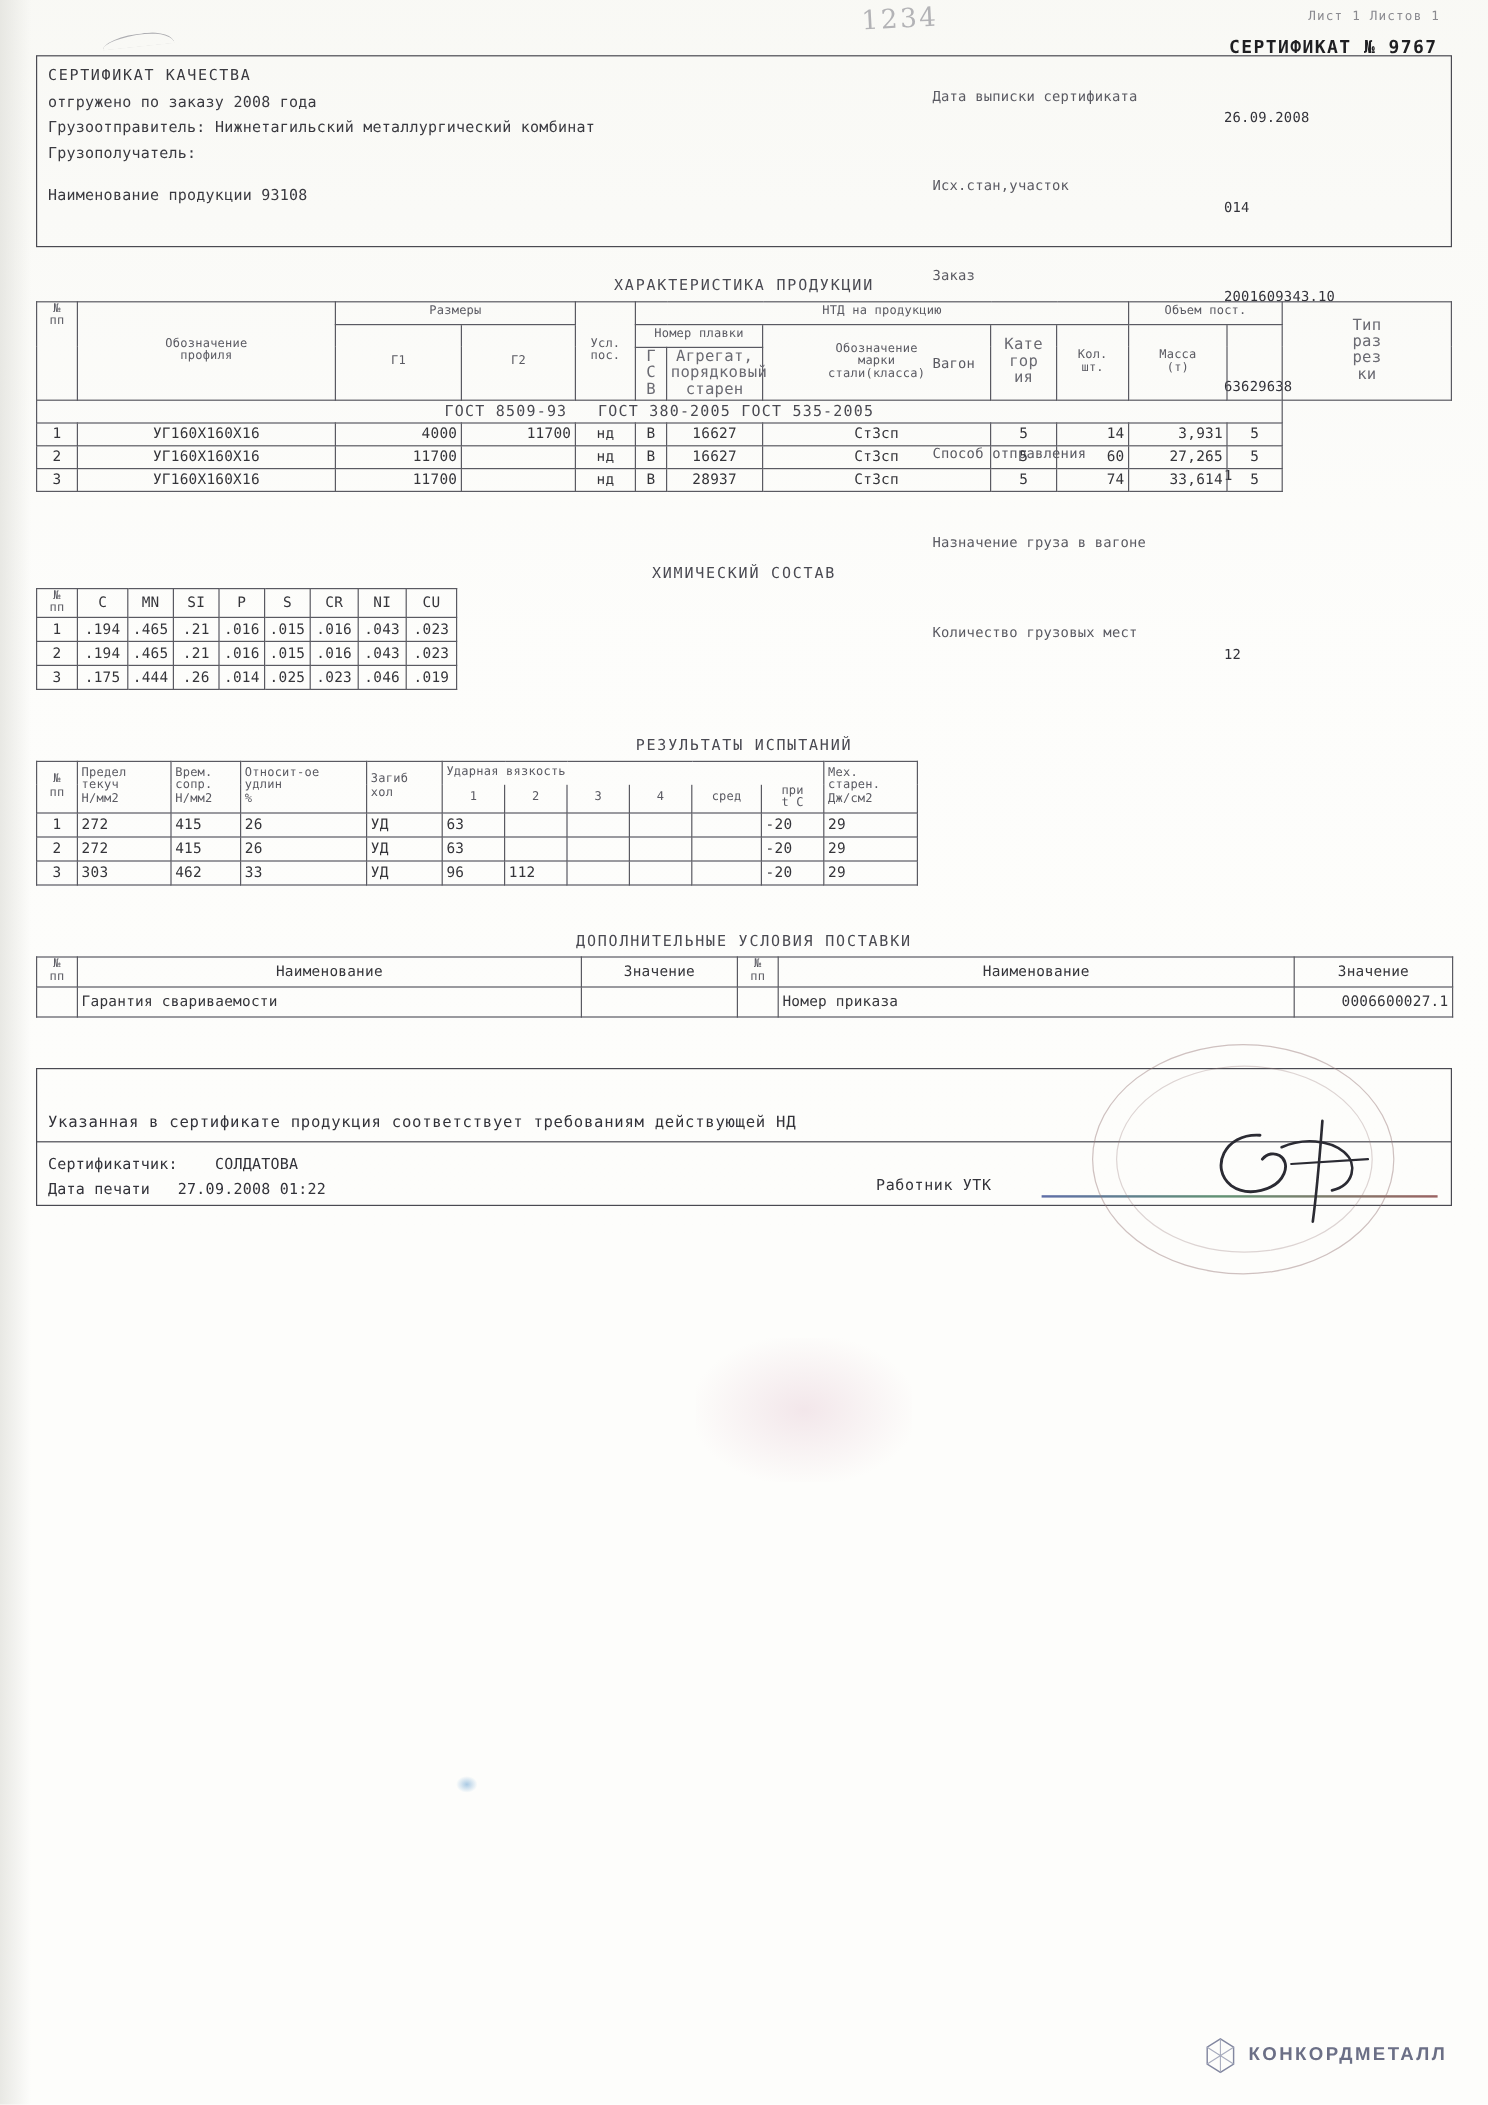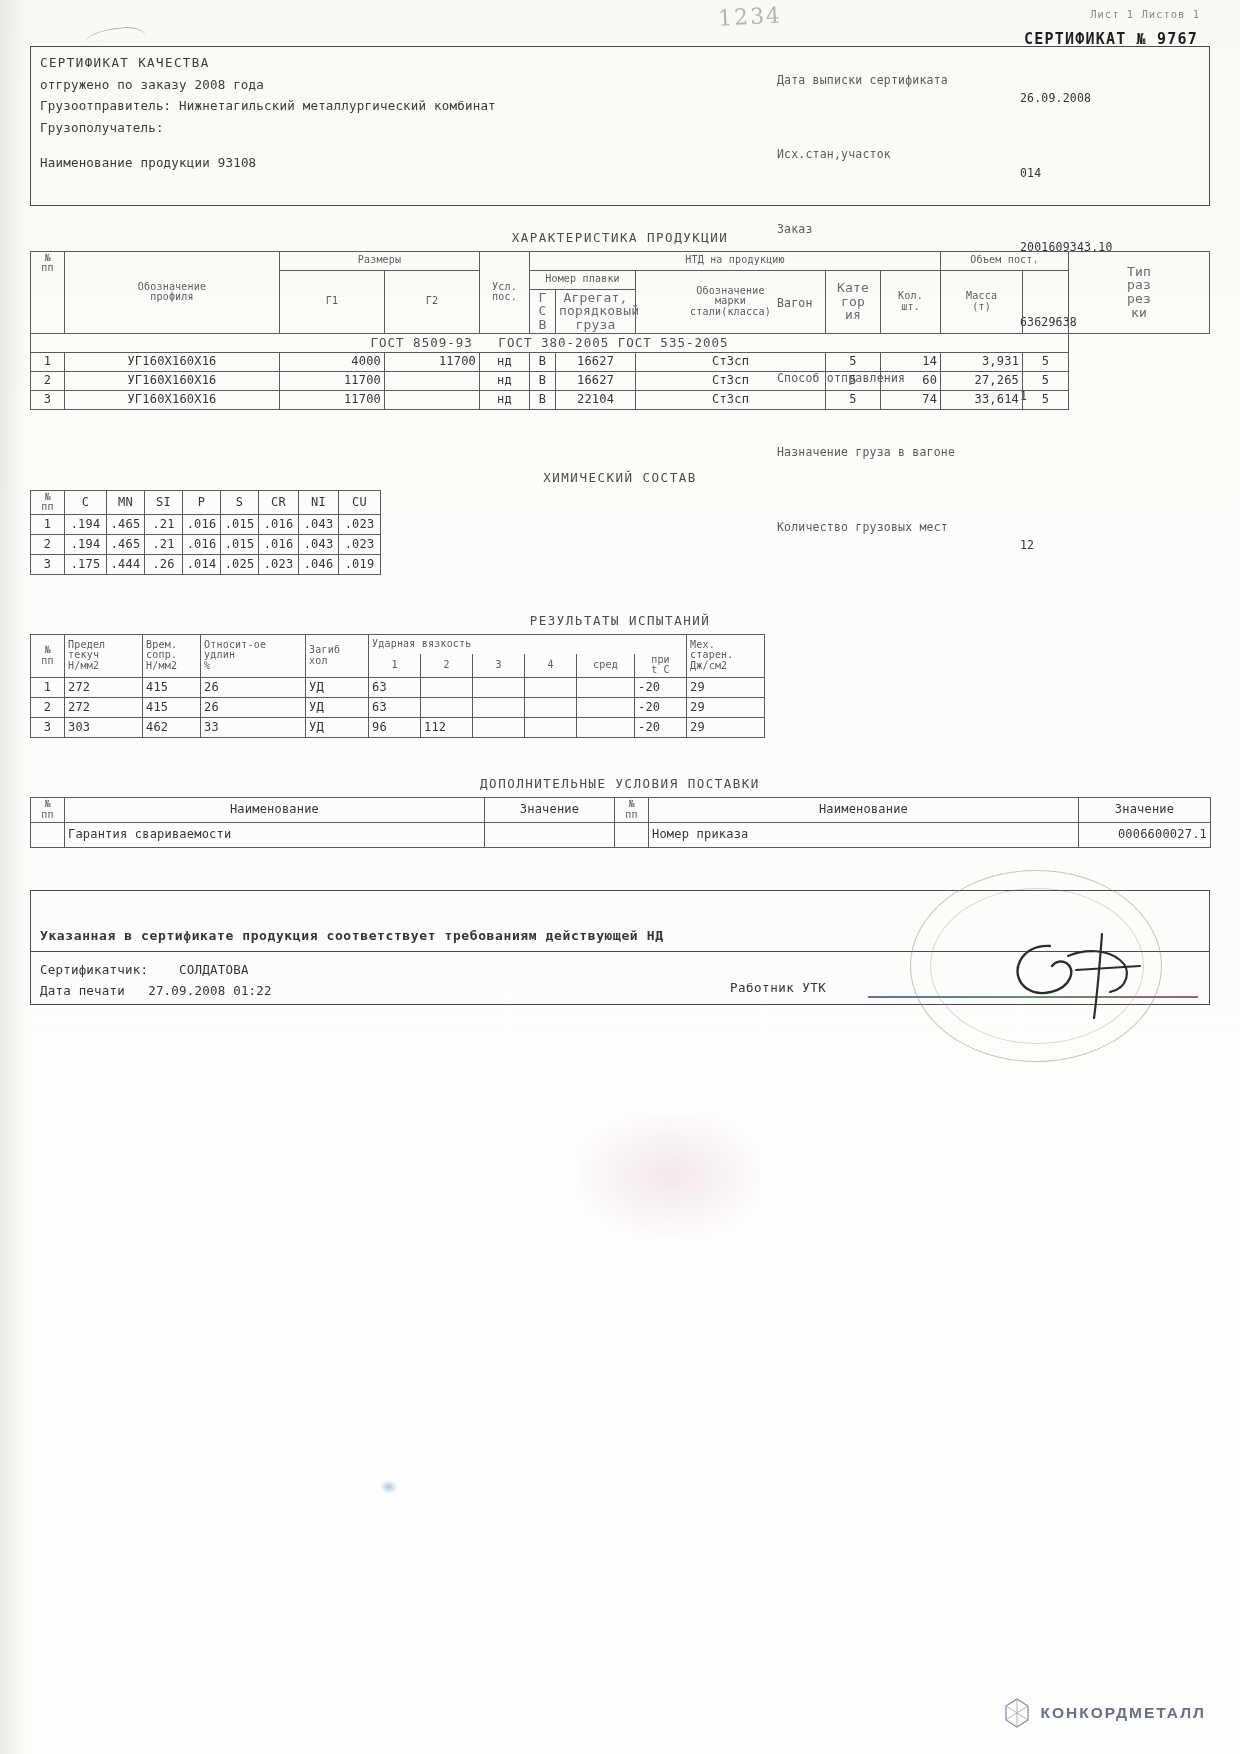--- a/index.html
+++ b/index.html
@@ -174,21 +174,20 @@
   .foot-line {
     position: absolute;
     left: 0;
     top: 920px;
     width: 1180px;
     font-size: 13px;
     letter-spacing: 0.6px;
     color: #33333a;
     padding-left: 10px;
     box-sizing: border-box;
-    font-weight: bold;
   }
   .foot-sep {
     position: absolute;
     left: 0;
     top: 943px;
     width: 1180px;
     border-top: 1px solid #4a4a52;
   }
   .foot-cert {
     position: absolute;
@@ -418,21 +417,21 @@
 шт.</th>
           <th rowspan="2" class="c small">Масса
 (т)</th>
         </tr>
         <tr>
           <th class="c tiny">Г
 С
 В</th>
           <th class="c tiny">Агрегат,
 порядковый
-груза</th>
+старен</th>
         </tr>
         <tr class="gost-row">
           <td colspan="12">ГОСТ 8509-93   ГОСТ 380-2005 ГОСТ 535-2005</td>
         </tr>
         <tr>
           <td class="c">1</td>
           <td class="c">УГ160Х160Х16</td>
           <td class="r">4000</td>
           <td class="r">11700</td>
           <td class="c">нд</td>
@@ -458,21 +457,21 @@
           <td class="r">27,265</td>
           <td class="c">5</td>
         </tr>
         <tr>
           <td class="c">3</td>
           <td class="c">УГ160Х160Х16</td>
           <td class="r">11700</td>
           <td class="r"></td>
           <td class="c">нд</td>
           <td class="c">В</td>
-          <td class="c">22104</td>
+          <td class="c">28937</td>
           <td class="c">Ст3сп</td>
           <td class="c">5</td>
           <td class="r">74</td>
           <td class="r">33,614</td>
           <td class="c">5</td>
         </tr>
       </tbody>
         </table>
     </div>
 

